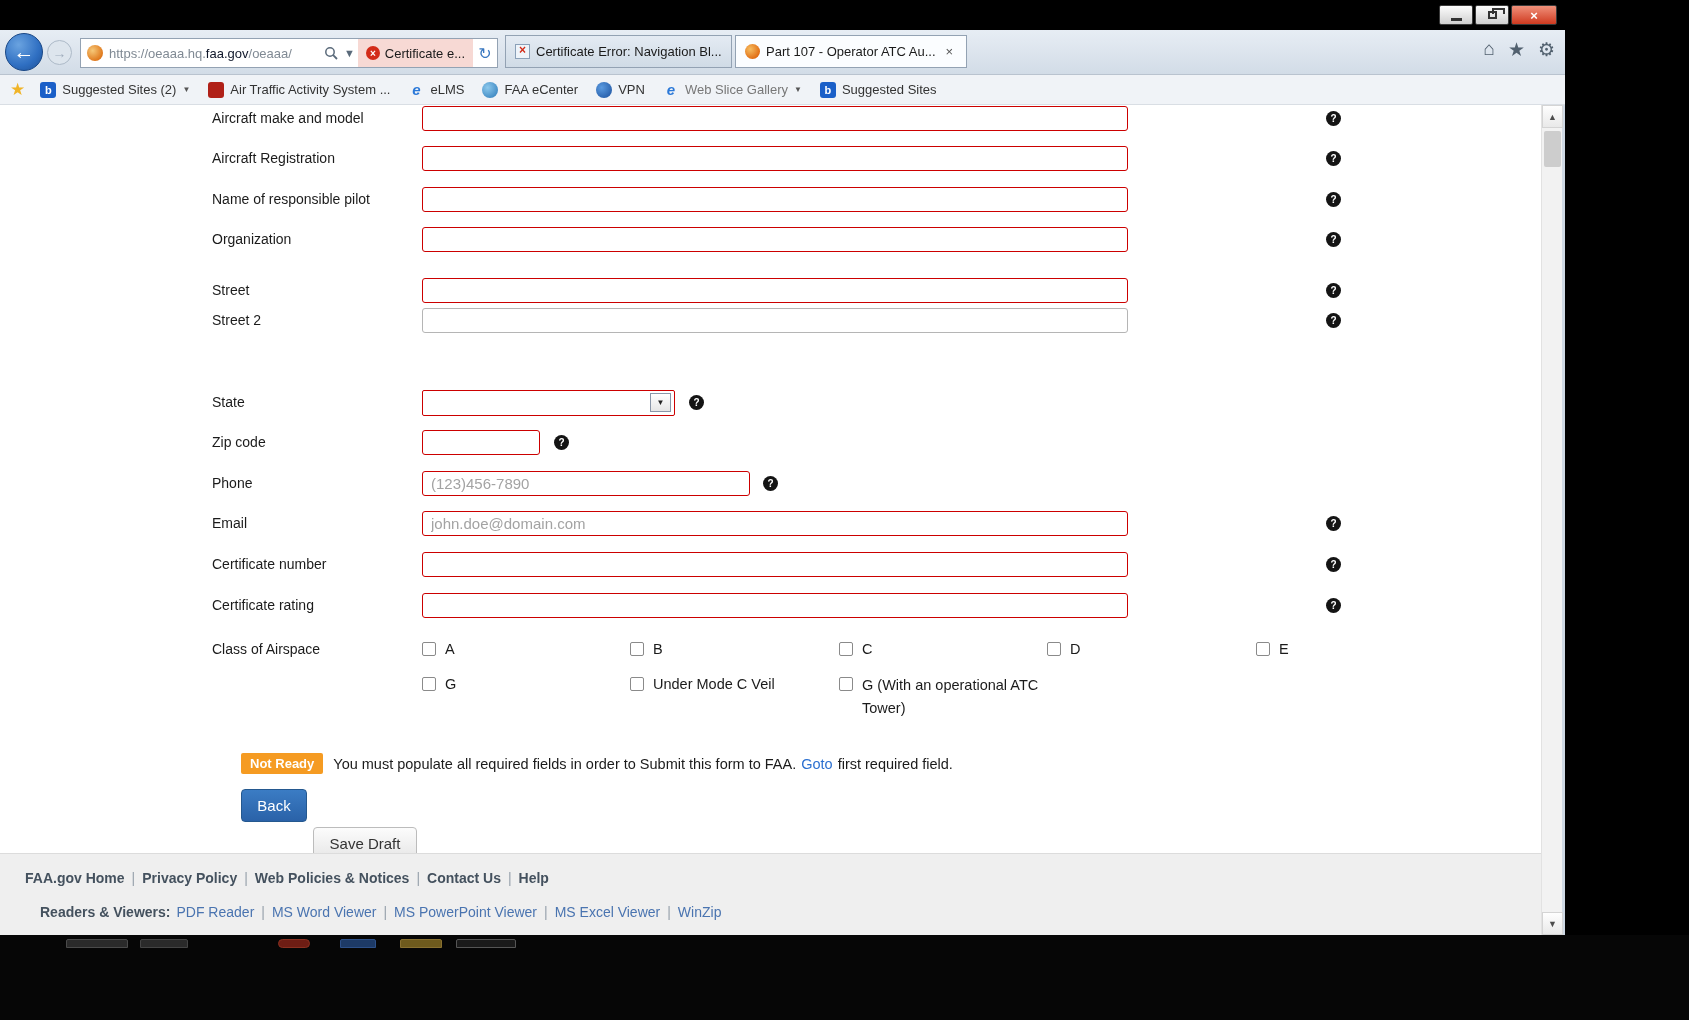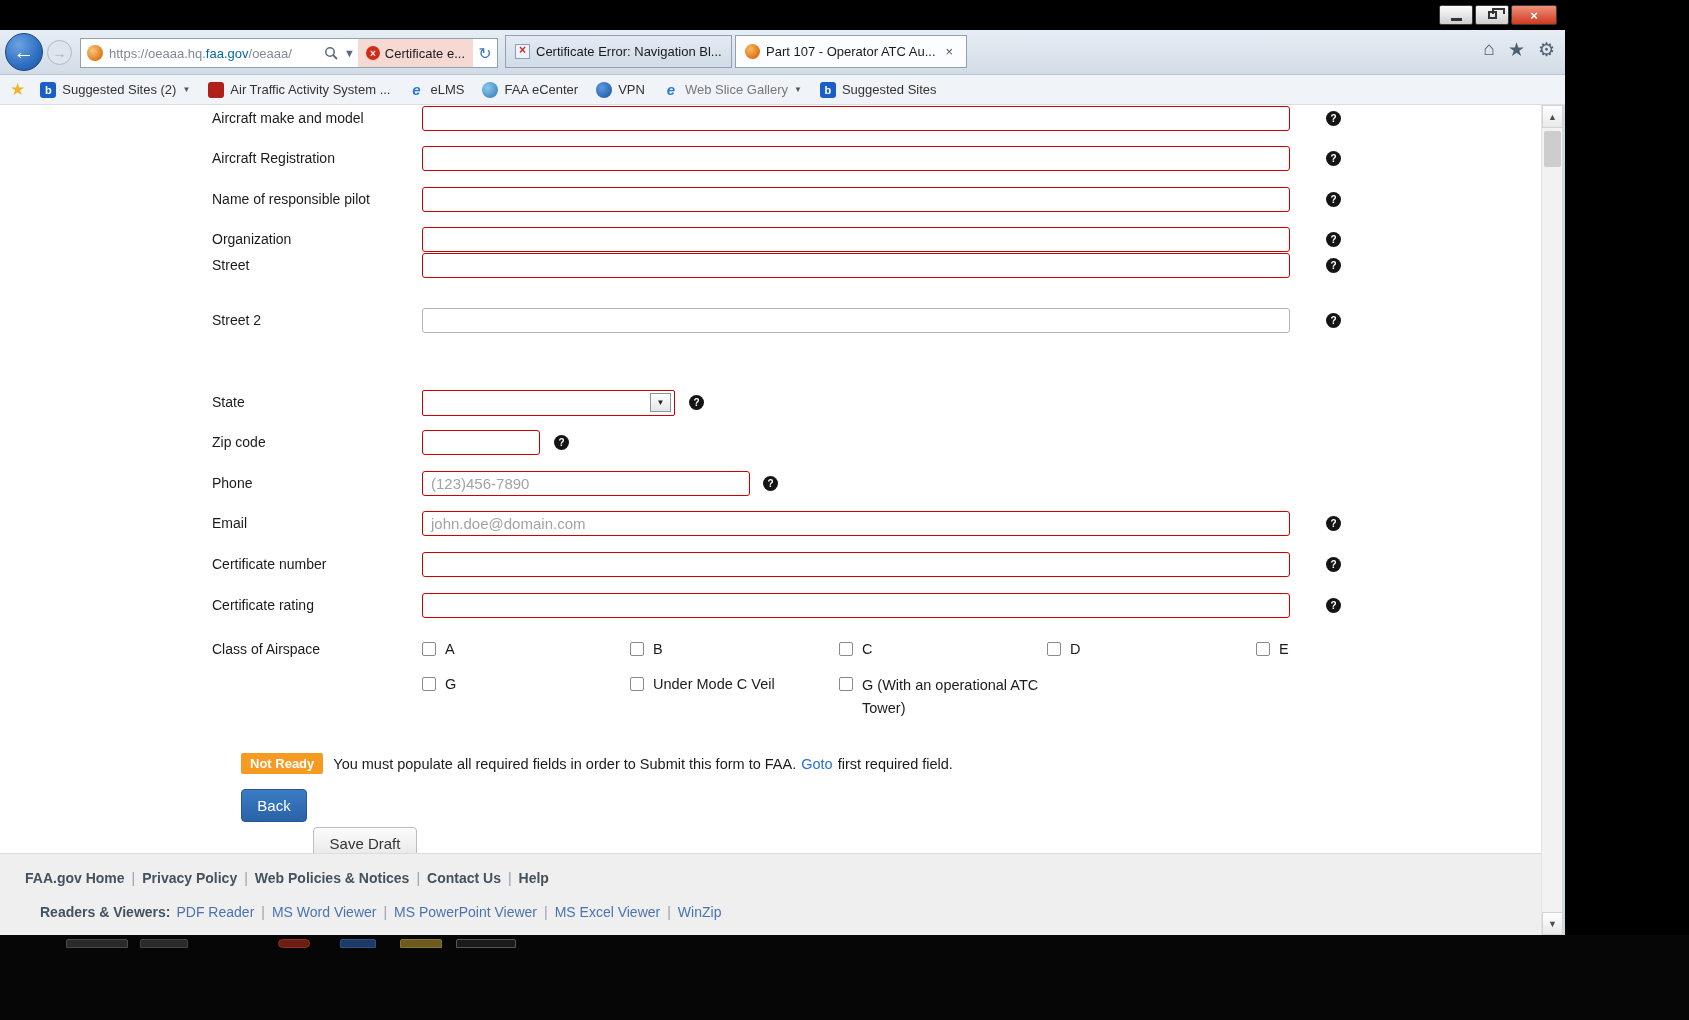--- a/index.html
+++ b/index.html
@@ -31,21 +31,21 @@
               align-items:center; justify-content:center; cursor:pointer; }
   .nav-fwd { position:absolute; left:47px; top:10px; width:25px; height:25px; border-radius:50%;
              background:#dde5ed; border:1px solid #adbac8; color:#9fadbc; font-size:14px;
              display:flex; align-items:center; justify-content:center; }
   .addressbar { position:absolute; left:80px; top:8px; width:418px; height:30px; background:#fff;
                 border:1px solid #93a2b3; display:flex; align-items:center; }
   .favicon { width:16px; height:16px; border-radius:50%; margin:0 6px;
              background:radial-gradient(circle at 35% 35%, #f6c878, #e07a1e 70%, #b85a10); flex:none; }
   .url { flex:1; font-size:13px; white-space:nowrap; overflow:hidden; }
   .url-pre,.url-post { color:#808a94; }
-  .url-dom { color:#0369a1; }
+  .url-dom { color:#0f172a; }
   .addr-ic { flex:none; margin:0 3px; color:#5a6a7a; font-size:11px; display:flex;
              align-items:center; cursor:pointer; }
   .cert-seg { flex:none; height:100%; display:flex; align-items:center; gap:5px; padding:0 8px;
               background:#f7d9d4; font-size:13px; color:#1a1a1a; cursor:pointer; }
   .cert-x { width:14px; height:14px; border-radius:50%; background:#d32b18; color:#fff;
             font-size:10px; font-weight:bold; display:flex; align-items:center;
             justify-content:center; flex:none; }
   .refresh { flex:none; width:24px; text-align:center; color:#3a78c0; font-size:16px; cursor:pointer; }
 
   .tab { position:absolute; top:5px; height:33px; display:flex; align-items:center; gap:6px;
@@ -78,21 +78,21 @@
   .ic.globe { background:radial-gradient(circle at 35% 35%, #8cc8ec, #2a78b8); border-radius:50%; }
   .ic.vpn { background:radial-gradient(circle at 35% 35%, #5a9ae0, #1a4f9c); border-radius:50%;
             font-size:9px; }
   .chev { font-size:8px; color:#555; }
   .muted { color:#777; }
 
   
   .content { position:absolute; left:0; top:105px; width:1541px; height:830px; background:#fff; }
   .row { position:absolute; left:0; width:100%; height:27px; }
   .row-label { position:absolute; left:212px; top:4px; font-size:14px; color:#1b1b1b; }
-  .txt { position:absolute; left:422px; top:0; width:868px; height:25px; border:1px solid #cc0000;
+  .txt { position:absolute; left:422px; top:0; width:706px; height:25px; border:1px solid #cc0000;
          border-radius:3px; background:#fff; font-size:15px; padding:0 8px;
          font-family:"Liberation Sans", sans-serif; color:#222; }
   .txt::placeholder { color:#a3a3a3; }
   .txt.gray { border-color:#b5b5b5; }
   .help { position:absolute; left:1326px; top:5px; width:15px; height:15px; background:#141414;
           color:#fff; border-radius:50%; font-size:10px; font-weight:bold; text-align:center;
           line-height:15px; cursor:pointer; }
   .help::after { content:"?"; }
   .select { position:absolute; left:422px; top:0; width:253px; height:26px; border:1px solid #cc0000;
             border-radius:2px; background:#fff; cursor:pointer; }
@@ -262,21 +262,21 @@
         <input class="txt" style="">
         <span class="help"></span>
       </div>
 
       <div class="row" style="top:122px">
         <span class="row-label">Organization</span>
         <input class="txt" style="">
         <span class="help"></span>
       </div>
 
-      <div class="row" style="top:148px">
+      <div class="row" style="top:173px">
         <span class="row-label">Street</span>
         <input class="txt" style="">
         <span class="help"></span>
       </div>
 
       <div class="row" style="top:203px">
         <span class="row-label">Street 2</span>
         <input class="txt gray" style="">
         <span class="help"></span>
       </div>

